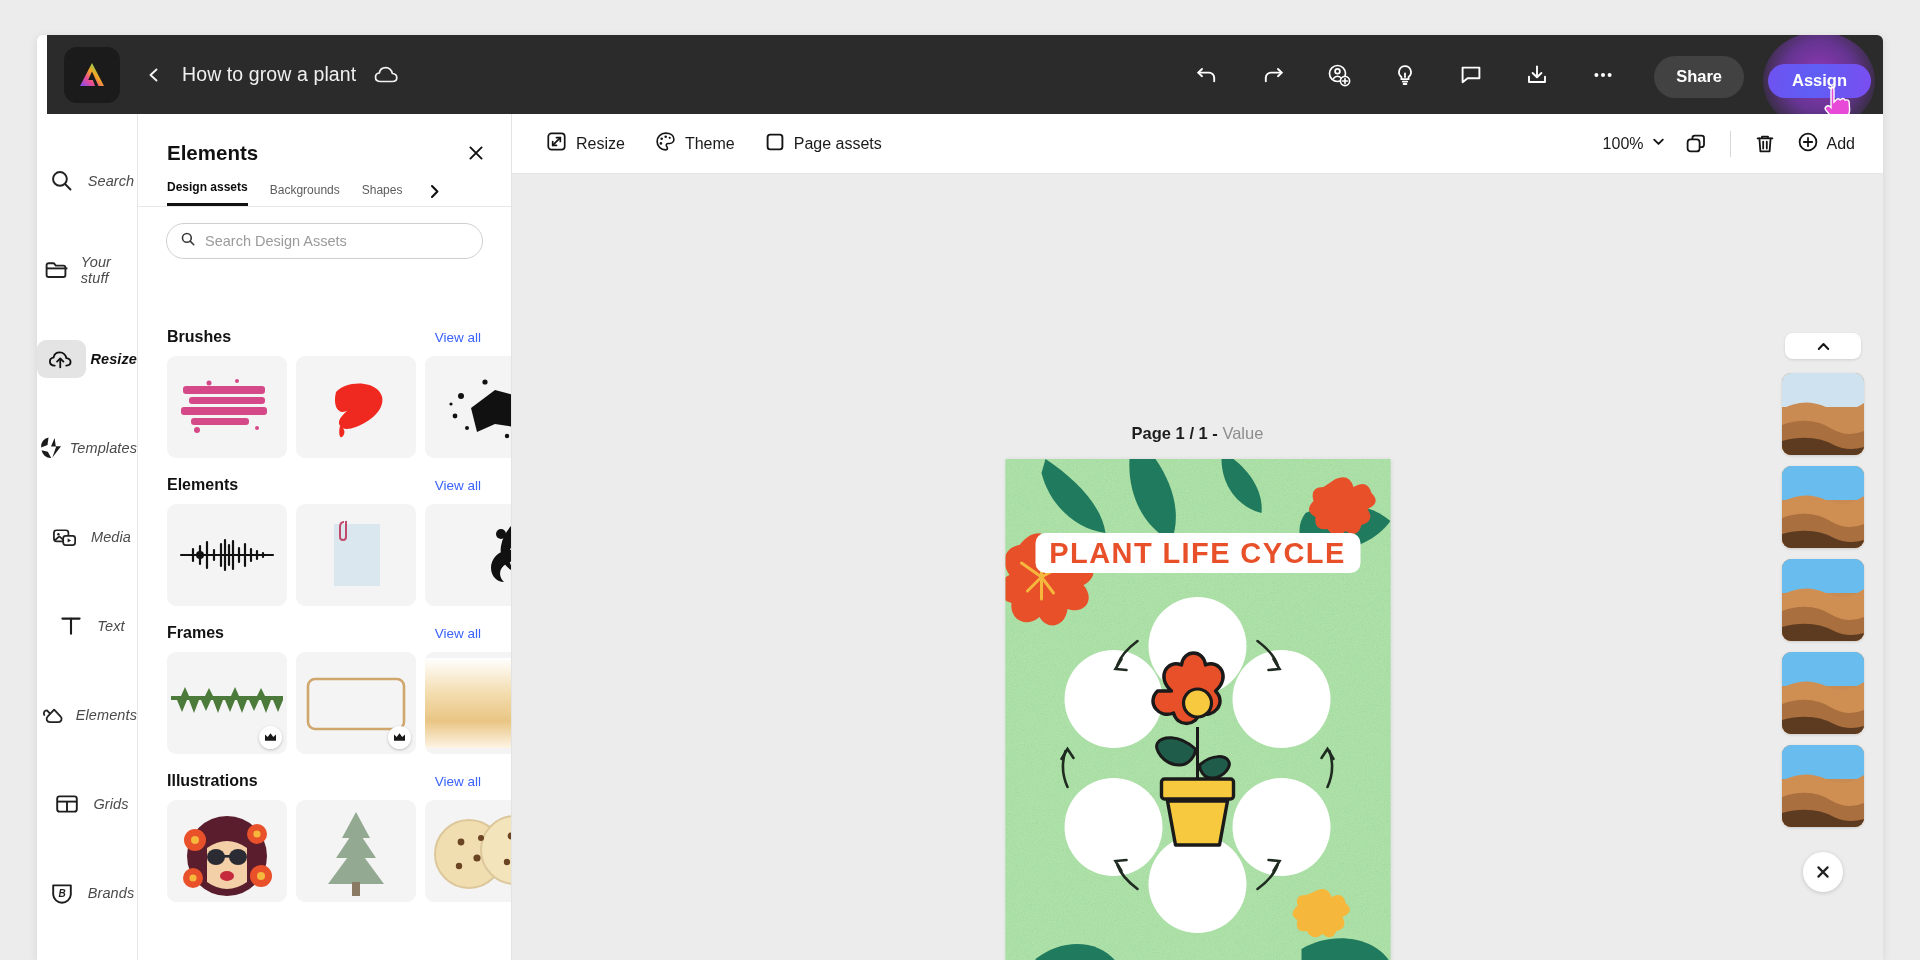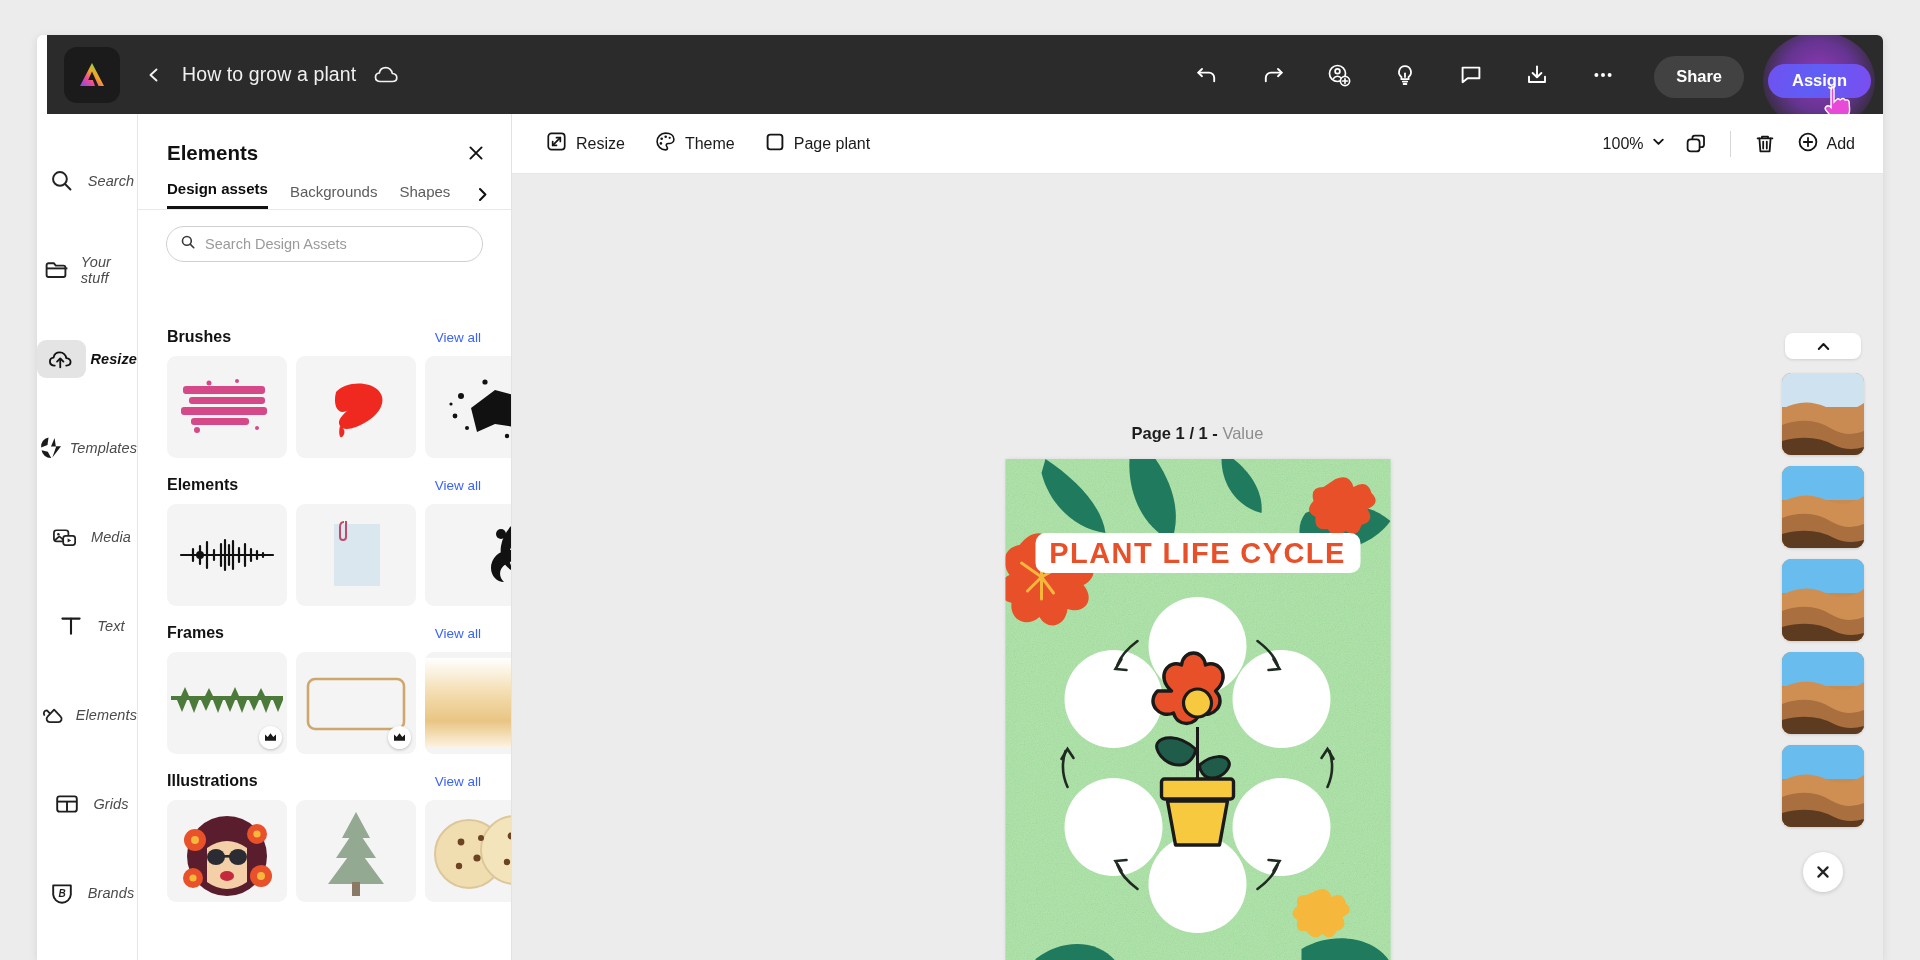--- a/index.html
+++ b/index.html
@@ -134,21 +134,21 @@
   .panel-title { font-size: 20.5px; font-weight: 700; color: #111; }
   .panel-close { margin-left: auto; cursor: pointer; width: 26px; height: 26px;
     display:flex; align-items:center; justify-content:center; }
   .panel-tabs {
     display: flex; align-items: flex-end;
     padding: 14px 0 0 29px;
     border-bottom: 1px solid #e8e8e8;
     position: relative;
   }
   .ptab {
-    font-size: 15px; color: #5c5c5c; cursor: pointer;
+    font-size: 12px; color: #5c5c5c; cursor: pointer;
     padding: 0 0 9px 0; margin-right: 22px; white-space: nowrap;
   }
   .ptab.active { color: #0d0d0d; font-weight: 700; border-bottom: 3px solid #121212; }
   .tabs-next { margin-left: 2px; padding-bottom: 6px; cursor: pointer; display:flex; }
   .search-box {
     margin: 16px 28px 0 28px;
     height: 36px; border: 1px solid #cfcfcf; border-radius: 18px;
     display: flex; align-items: center; padding: 0 13px; gap: 9px;
     background: #fff;
   }
@@ -715,21 +715,21 @@
         </span>
         <span>Theme</span>
       </div>
 
       <div class="ct-btn">
         <span>
           <svg width="20" height="20" viewBox="0 0 20 20" fill="none" stroke="#151515" stroke-width="1.9">
             <rect x="2.6" y="2.6" width="14.8" height="14.8" rx="2.6"></rect>
           </svg>
         </span>
-        <span>Page plant</span>
+        <span>Page assets</span>
       </div>
 
       <div class="ct-right">
         <div class="zoom-ctl">
           <span>100%</span>
           <span>
             <svg width="15" height="15" viewBox="0 0 16 16" fill="none" stroke="#151515" stroke-width="2" stroke-linecap="round" stroke-linejoin="round">
               <path d="M3.4 6 L8 10.6 L12.6 6"></path>
             </svg>
           </span>

